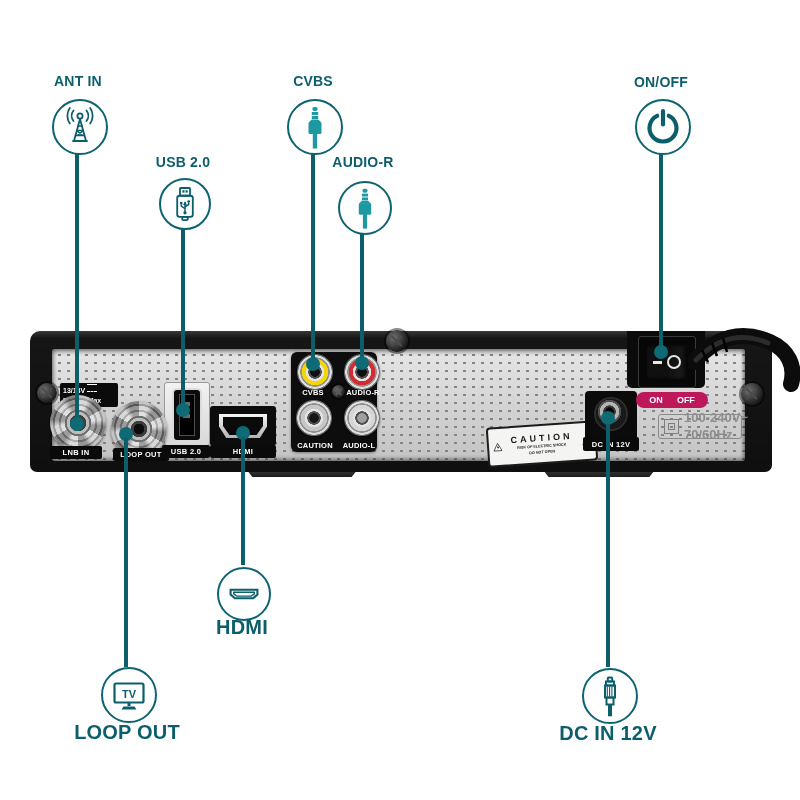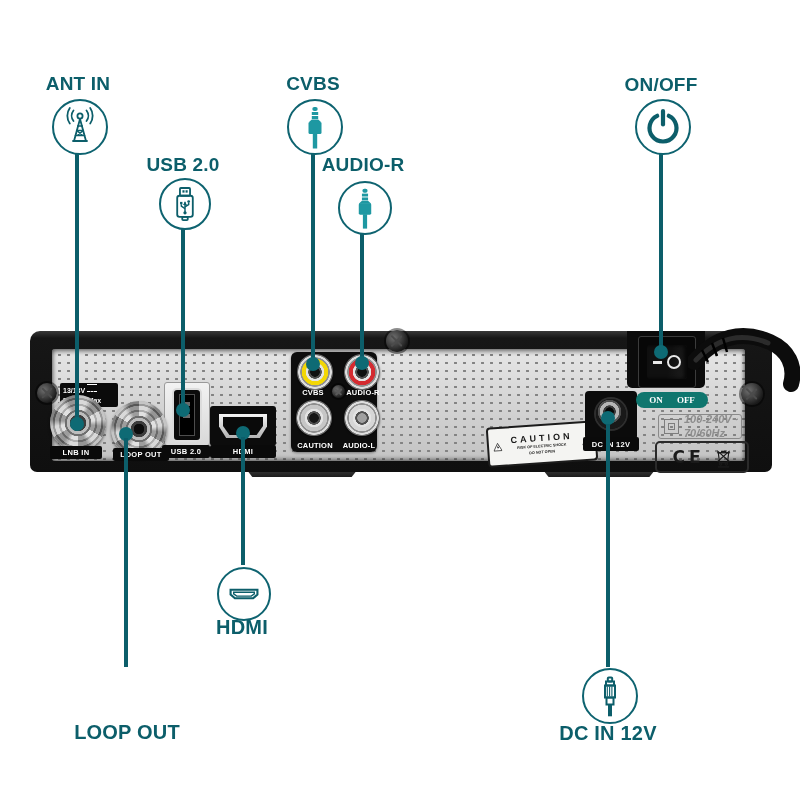--- a/index.html
+++ b/index.html
@@ -1,20 +1,20 @@
 <!DOCTYPE html>
 <html><head>
 <meta charset="utf-8">
 <style>
   html,body{margin:0;padding:0;}
   body{width:800px;height:800px;background:#ffffff;font-family:"Liberation Sans",sans-serif;position:relative;overflow:hidden;}
   .abs{position:absolute;}
 
   
-  .co-label{position:absolute;color:#0c5e6a;font-weight:bold;font-size:19px;text-align:center;letter-spacing:.2px;z-index:8;}
+  .co-label{position:absolute;color:#0c5e6a;font-weight:bold;font-size:14px;text-align:center;letter-spacing:.2px;z-index:8;}
   .co-label.big{font-size:20px;}
   .co-circle{position:absolute;border:2px solid #0e6370;border-radius:50%;background:#fff;z-index:8;overflow:hidden;display:flex;align-items:center;justify-content:center;}
   .co-line{position:absolute;width:4px;background:#0c5e6a;z-index:7;}
   .co-dot{position:absolute;width:14px;height:14px;border-radius:50%;background:#0e6a74;z-index:7;}
 
   
   .foot{position:absolute;height:16px;background:linear-gradient(#565656,#1d1d1d);clip-path:polygon(5% 0,95% 0,86% 100%,14% 100%);z-index:0;}
   .body-shell{position:absolute;left:30px;top:331px;width:742px;height:141px;background:linear-gradient(180deg,#383838 0,#161616 7px,#0f0f0f 100%);border-radius:10px 12px 7px 7px;z-index:1;}
   .rear-panel{position:absolute;left:52px;top:349px;width:693px;height:112px;border-radius:3px;z-index:2;
     background-image:radial-gradient(circle,#828282 1.1px,rgba(0,0,0,0) 1.5px),linear-gradient(180deg,#e6e6e6,#d2d2d2 55%,#c3c3c3);
@@ -61,26 +61,26 @@
   .dc-barrel{position:absolute;left:11px;top:8px;width:30px;height:30px;border-radius:50%;
     background:radial-gradient(circle at 45% 42%,#050505 0 4px,#383838 4.5px 6px,#b5b5b5 6.5px 9.5px,#4f4f4f 10px 11.5px,#191919 12px 15px);
     box-shadow:0 0 0 2px #2e2e2e;}
 
   .sw-recess{position:absolute;left:627px;top:331px;width:78px;height:57px;background:#0b0b0b;border-radius:0 0 5px 5px;z-index:3;}
   .sw-frame{position:absolute;left:11px;top:5px;width:56px;height:50px;background:#070707;border:1px solid #3b3b3b;border-radius:3px;}
   .sw-rocker{position:absolute;left:8px;top:8px;width:40px;height:34px;background:linear-gradient(100deg,#101010 55%,#1f1f1f);border-radius:3px;box-shadow:inset -3px 0 4px rgba(0,0,0,.8);}
   .sw-dash{position:absolute;left:6px;top:16px;width:9px;height:2.5px;background:#e8e8e8;}
   .sw-o{position:absolute;right:6px;top:10px;width:10px;height:10px;border:2.5px solid #e8e8e8;border-radius:50%;}
 
-  .onoff-bar{position:absolute;left:636px;top:392px;width:72px;height:16px;background:#0f766e;border-radius:8px;display:flex;align-items:center;justify-content:space-around;color:#fff;font-weight:bold;font-size:9px;z-index:3;padding:0 6px;box-sizing:border-box;font-family:Liberation Serif, serif;}
+  .onoff-bar{position:absolute;left:636px;top:392px;width:72px;height:16px;background:#be185d;border-radius:8px;display:flex;align-items:center;justify-content:space-around;color:#fff;font-weight:bold;font-size:9px;z-index:3;padding:0 6px;box-sizing:border-box;}
 
   .ratings{position:absolute;left:658px;top:414px;width:84px;height:25px;border:1px solid #8a8a8a;border-radius:3px;display:flex;align-items:center;gap:5px;padding:0 5px;box-sizing:border-box;z-index:3;}
   .sq-icon{width:13px;height:13px;border:1.5px solid #7d7d7d;display:flex;align-items:center;justify-content:center;flex:0 0 auto;}
   .sq-icon::before{content:"";width:5px;height:5px;border:1.5px solid #7d7d7d;}
-  .ratings-txt{color:#8d8d8d;font-size:11px;font-weight:bold;line-height:1.25;white-space:nowrap;font-style:italic;}
+  .ratings-txt{color:#8d8d8d;font-size:13px;font-weight:bold;line-height:1.25;white-space:nowrap;}
 
   .ce-box{position:absolute;left:655px;top:441px;width:90px;height:28px;border:2px solid #2a2a2a;border-radius:5px;display:flex;align-items:center;justify-content:center;gap:10px;z-index:3;}
   .ce-text{font-size:17px;font-weight:bold;color:#1a1a1a;letter-spacing:4px;font-family:"DejaVu Sans",sans-serif;}
 
   .cord{position:absolute;left:688px;top:324px;width:112px;height:72px;z-index:4;}
 </style>
 </head>
 <body>
 
 <div class="abs" style="left:0;top:0;width:800px;height:800px;">
@@ -161,20 +161,28 @@
   <div class="co-circle" style="left:217px;top:567px;width:50px;height:50px;">
     <svg width="46" height="46" viewBox="0 0 48 48" fill="none" stroke="#0c5e6a">
       <path d="M10,19.5 H38 V24.5 L33.5,28.5 H14.5 L10,24.5 Z" stroke-width="2.2"></path>
       <path d="M13.2,22.2 H34.8 V23.8 L31.6,26.2 H16.4 L13.2,23.8 Z" stroke-width="1.4"></path>
     </svg>
   </div>
   <div class="co-label big" style="left:192px;top:616px;width:100px;">HDMI</div>
 
   <div class="co-dot" style="left:119px;top:427px;"></div>
   <div class="co-line" style="left:124px;top:438px;height:229px;"></div>
+  <div class="co-circle" style="left:101px;top:667px;width:52px;height:52px;">
+    <svg width="48" height="48" viewBox="0 0 48 48" fill="none" stroke="#0c5e6a">
+      <rect x="9.5" y="12.5" width="29" height="19" rx="1.5" stroke-width="2.2"></rect>
+      <text x="24" y="26.5" text-anchor="middle" font-size="11" font-weight="bold" fill="#0c5e6a" stroke="none" font-family="Liberation Sans, sans-serif">TV</text>
+      <rect x="22.5" y="31.5" width="3" height="3.5" fill="#0c5e6a" stroke="none"></rect>
+      <polygon points="16.5,38.5 31.5,38.5 29.5,35.5 18.5,35.5" fill="#0c5e6a" stroke="none"></polygon>
+    </svg>
+  </div>
   <div class="co-label big" style="left:62px;top:721px;width:130px;">LOOP OUT</div>
 
   <div class="co-dot" style="left:601px;top:411px;"></div>
   <div class="co-line" style="left:606px;top:424px;height:243px;"></div>
   <div class="co-circle" style="left:582px;top:668px;width:52px;height:52px;">
     <svg width="48" height="48" viewBox="0 0 48 48" fill="none" stroke="#0c5e6a" stroke-width="2">
       <rect x="21.8" y="5.5" width="4.4" height="4" rx="1"></rect>
       <rect x="20" y="9.5" width="8" height="4"></rect>
       <rect x="19" y="13.5" width="10" height="12"></rect>
       <path d="M21.3,14.5 v10 M23.6,14.5 v10 M25.9,14.5 v10" stroke-width="1.1"></path>
@@ -261,31 +269,20 @@
     <span>OFF</span>
   </div>
 
   <div class="ratings">
     <div class="sq-icon"></div>
     <div class="ratings-txt">
       <div>100-240V~</div>
       <div>70/60Hz</div>
     </div>
   </div>
-  <div class="ce-box">
-    <span class="ce-text">CE</span>
-    <svg width="17" height="22" viewBox="0 0 18 23" fill="none" stroke="#1a1a1a" stroke-width="1.2">
-      <path d="M3.5,7 L14.5,7 L13.2,17.5 L4.8,17.5 Z"></path>
-      <path d="M2,7 H16 M7,7 V5.5 H11 V7"></path>
-      <circle cx="6" cy="19" r="1.2"></circle>
-      <circle cx="12" cy="19" r="1.2"></circle>
-      <path d="M2.5,5 L15.5,16.5 M15.5,5 L2.5,16.5"></path>
-      <path d="M3,22 H15" stroke-width="1.6"></path>
-    </svg>
-  </div>
 
   <svg class="cord" viewBox="0 0 112 72">
     <path d="M6,38 C28,12 54,6 82,18 C100,26 108,42 103,60" stroke="#0c0c0c" stroke-width="16" fill="none" stroke-linecap="round"></path>
     <path d="M8,36 C30,13 54,8 80,19" stroke="#2b2b2b" stroke-width="5" fill="none" stroke-linecap="round"></path>
     <path d="M14,26 l6,12 M24,19 l5,13 M35,14 l4,14" stroke="#000" stroke-width="2.5"></path>
   </svg>
 
 </div>
 
 </body></html>

